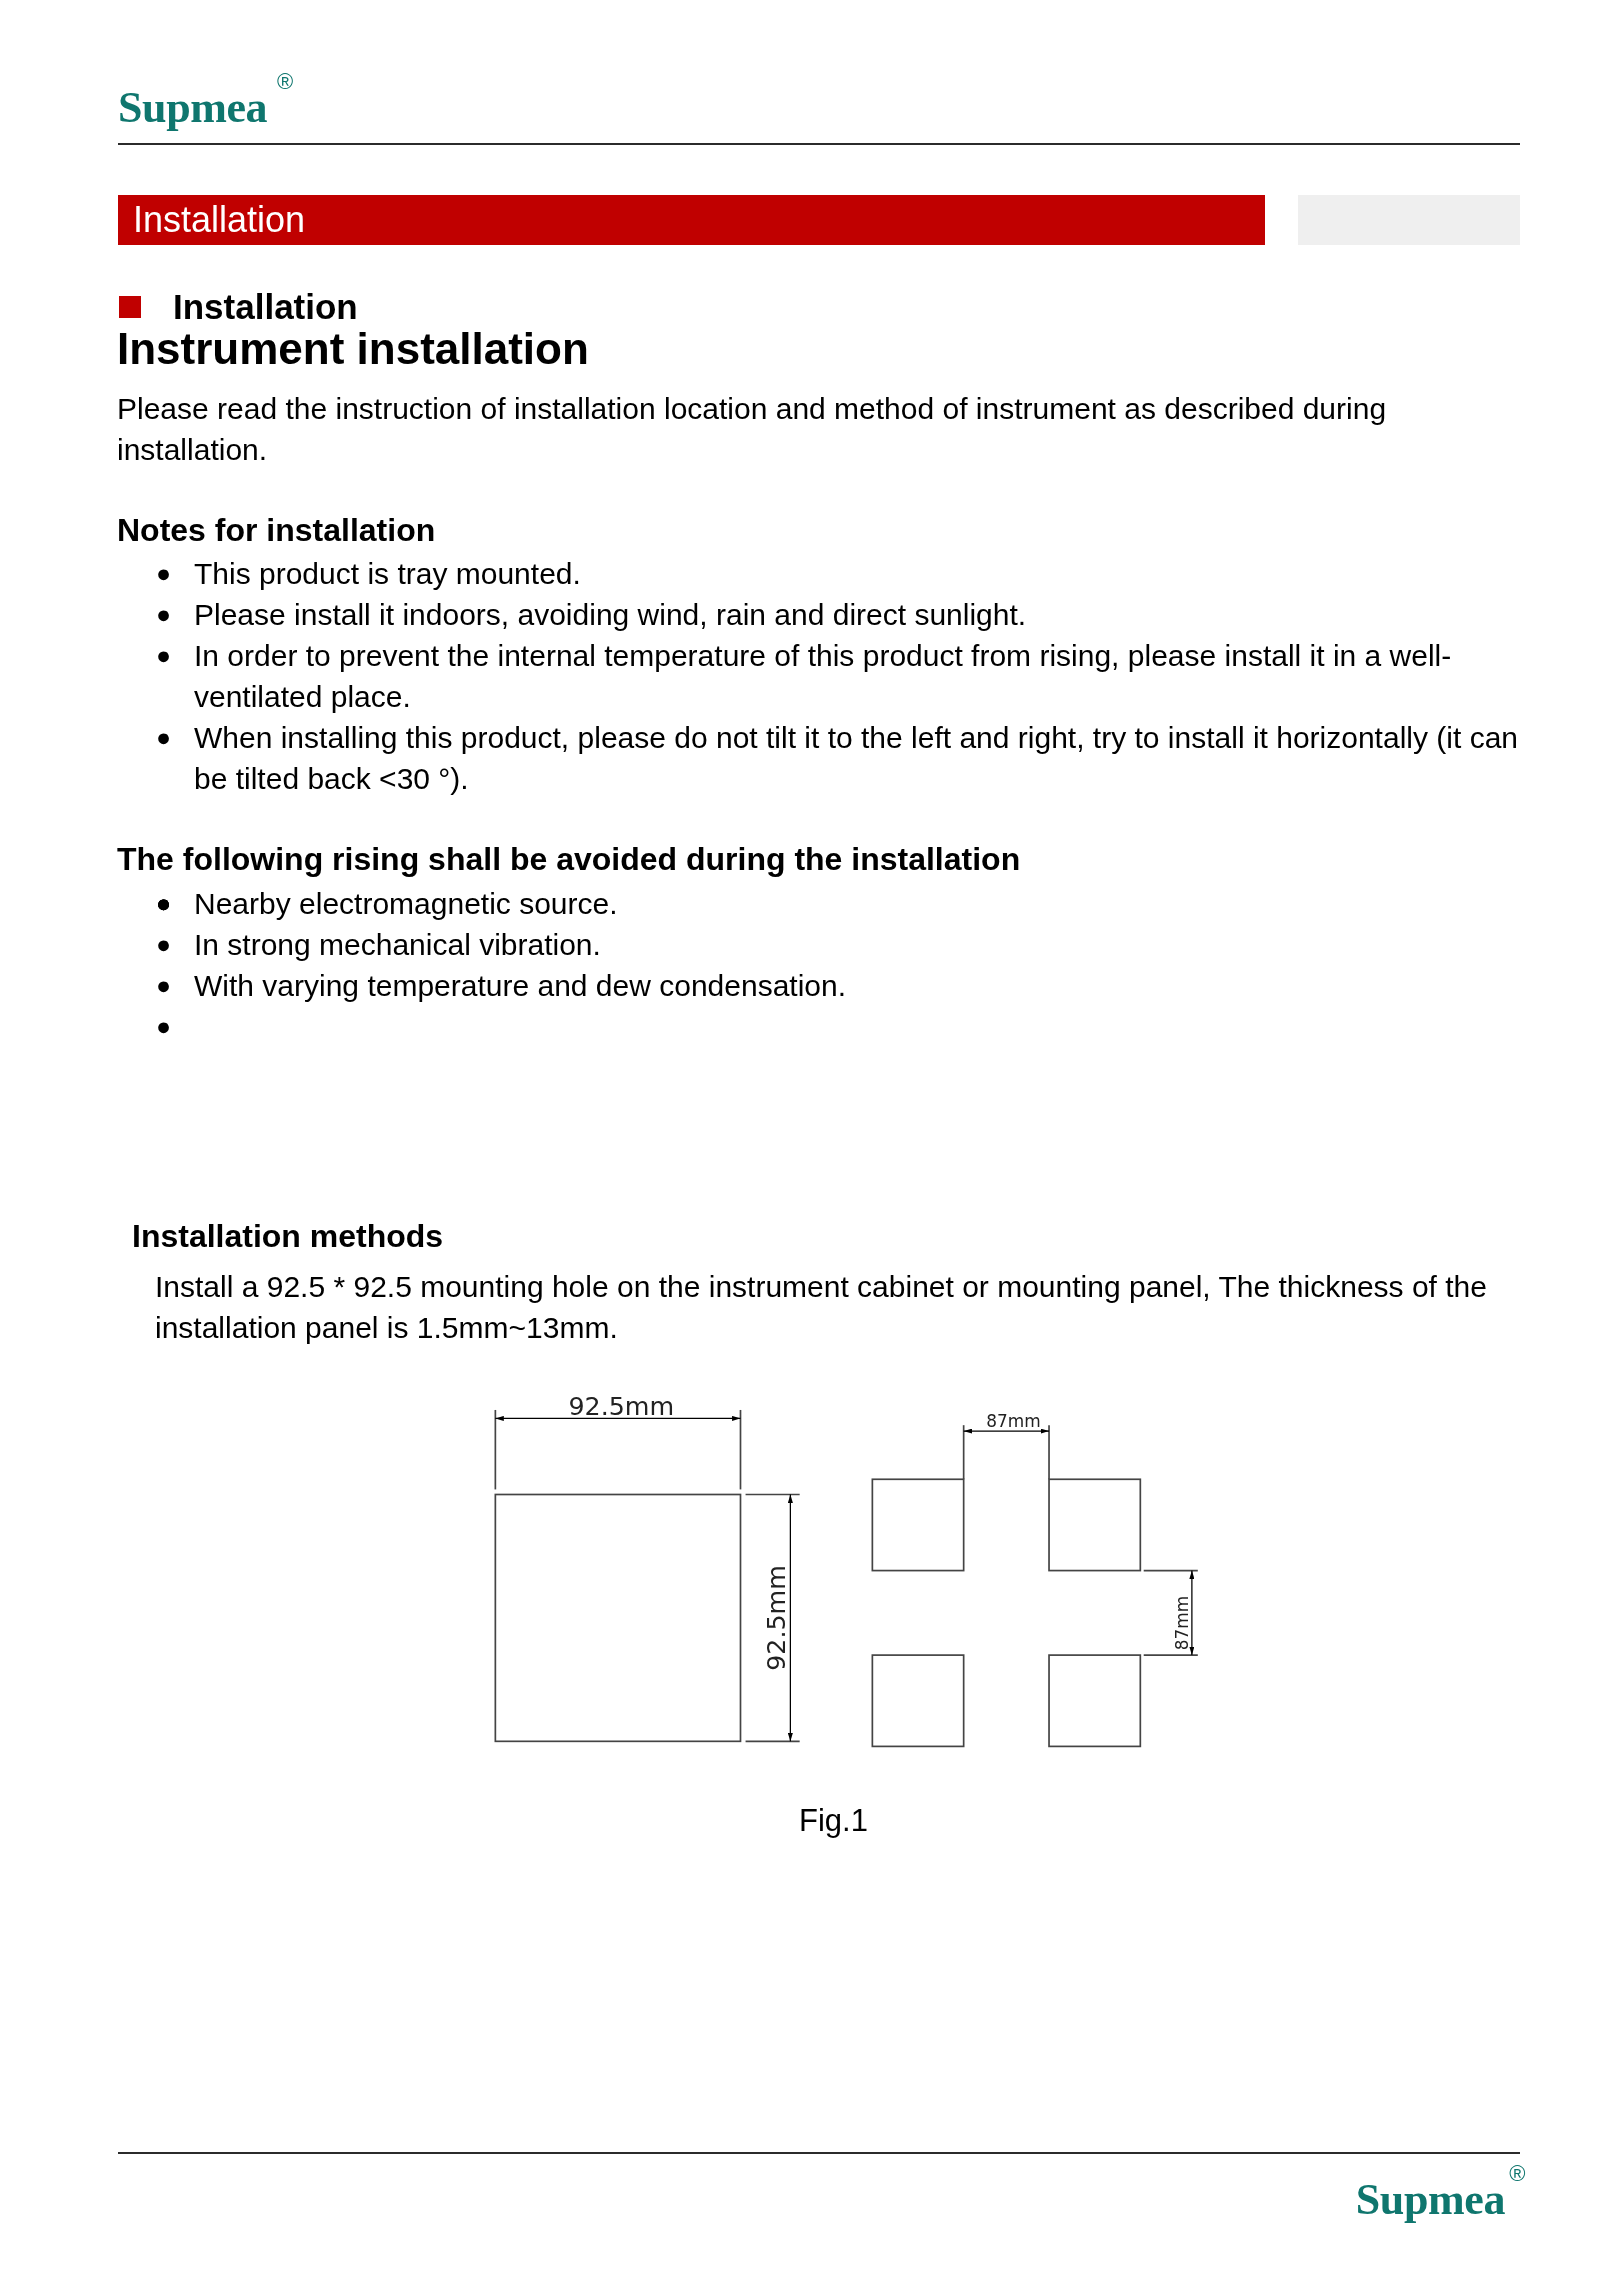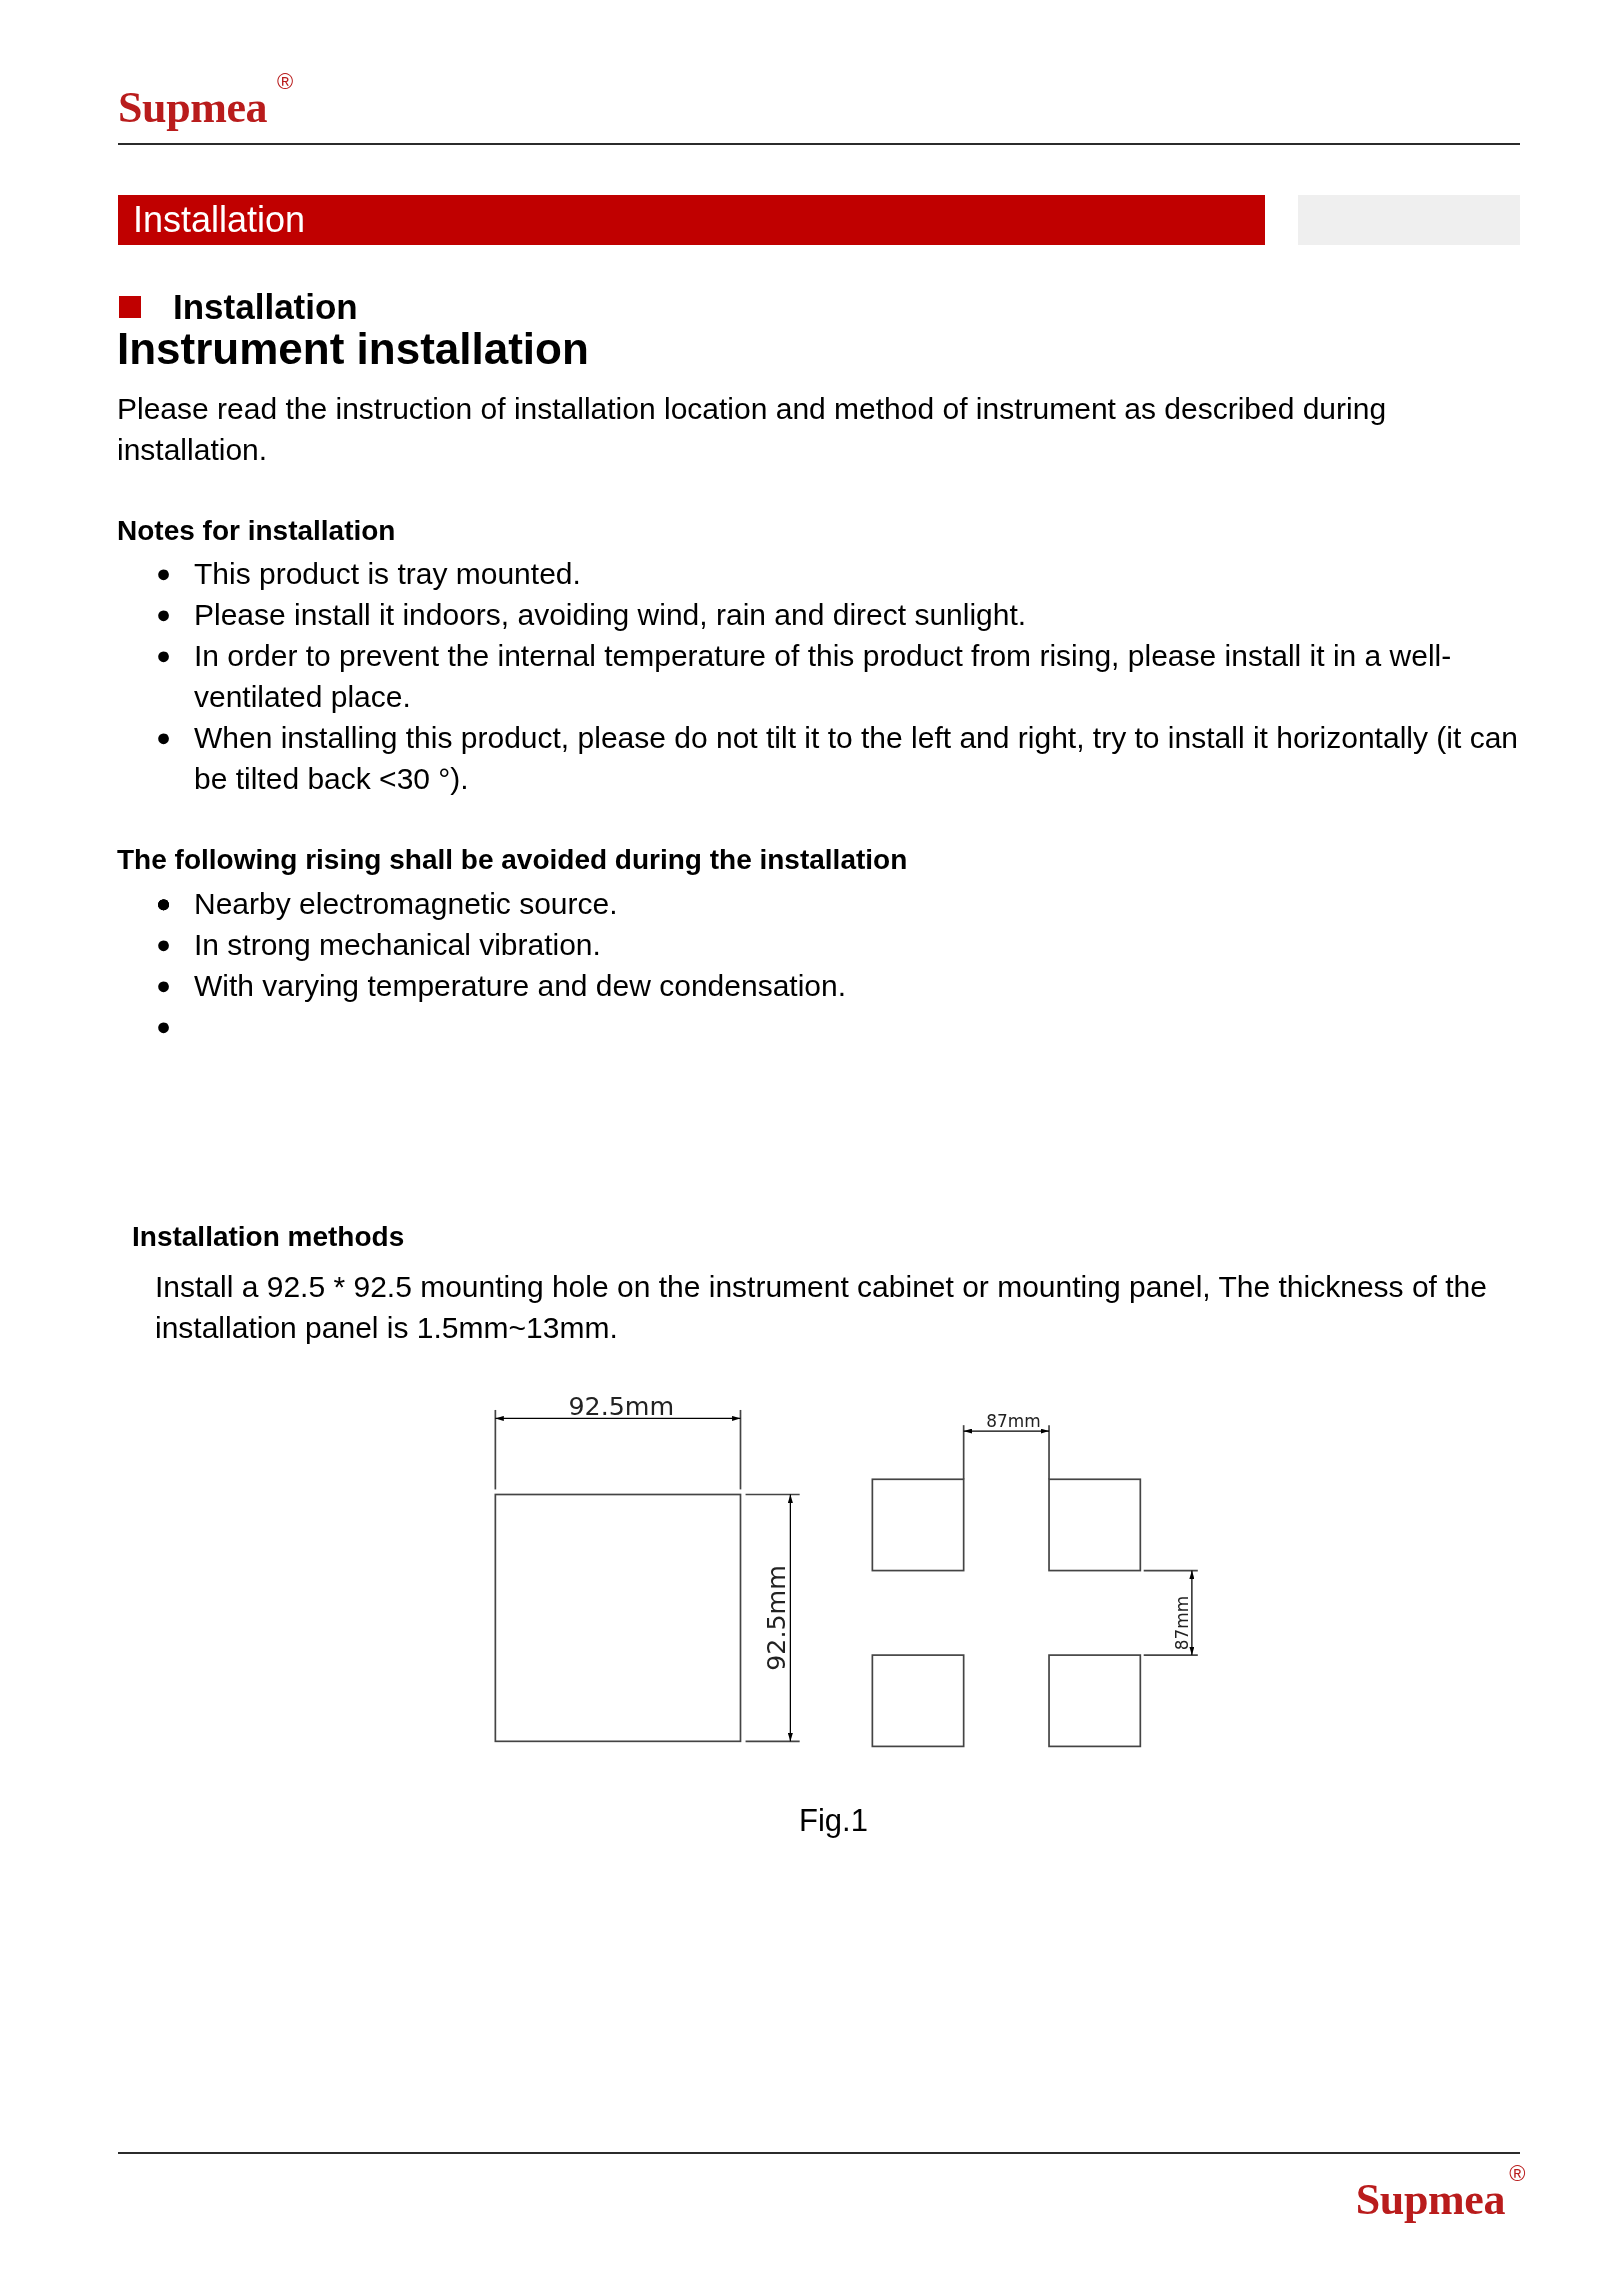--- a/index.html
+++ b/index.html
@@ -1,39 +1,39 @@
 <!DOCTYPE html>
 <html style="font-size:13.5px"><head>
 <meta charset="utf-8">
 <style>
   html, body { margin: 0; padding: 0; background: #ffffff; }
   body { width: 1623px; height: 2295px; position: relative; overflow: hidden;
          font-family: "Liberation Sans", "DejaVu Sans", sans-serif; color: #000; }
 
   
   .logo { position: absolute; font-family: "Liberation Serif", "DejaVu Serif", serif;
-          font-weight: bold; color: #b91c1c; letter-spacing: -0.4px; white-space: nowrap; }
+          font-weight: bold; color: #0f766e; letter-spacing: -0.4px; white-space: nowrap; }
   .logo .reg { position: absolute; font-family: "Liberation Sans", sans-serif; font-weight: normal; }
   .header-logo { left: 118px; top: 81px; font-size: 44px; line-height: 54px; }
   .header-logo .reg { left: 159px; top: -12px; font-size: 22px; line-height: 25px; }
   .rule { position: absolute; left: 118px; width: 1402px; height: 1.7px; background: #2b2b2b; }
 
   .section-bar { position: absolute; left: 118px; top: 195px; width: 1147px; height: 50px;
                  background: #c00000; color: #fff; font-size: 36px; line-height: 50px;
                  padding-left: 15px; box-sizing: border-box; }
   .section-side { position: absolute; left: 1298px; top: 195px; width: 222px; height: 50px;
                   background: #efefef; }
 
   
   .h-marker { position: absolute; left: 119px; top: 296px; width: 22px; height: 22px; background: #c00000; }
   .h2 { position: absolute; left: 173px; top: 286px; font-size: 35px; font-weight: bold; line-height: 42px; white-space: nowrap; }
   .h1 { position: absolute; left: 117px; top: 323px; font-size: 44px; font-weight: bold; line-height: 52px; white-space: nowrap; }
 
   .para { position: absolute; font-size: 30px; line-height: 41px; }
-  .sub { position: absolute; font-size: 28px; font-weight: bold; line-height: 37px; white-space: nowrap; }
+  .sub { position: absolute; font-size: 32px; font-weight: bold; line-height: 37px; white-space: nowrap; }
 
   ul.blist { position: absolute; margin: 0; padding: 0; list-style: none; font-size: 30px; line-height: 41px; }
   ul.blist li { position: relative; padding-left: 39px; }
   ul.blist li .bullet { position: absolute; left: 0; top: 0; width: 17px; text-align: center; font-size: 25px; }
 
   
   .fig { position: absolute; left: 0; top: 0; width: 1623px; height: 2295px; pointer-events: none; }
   .fig-caption { position: absolute; left: 799px; top: 1804px; font-size: 31px; line-height: 34px; white-space: nowrap; }
 
   .footer-logo { right: 118px; top: 2173px; font-size: 44px; line-height: 54px; }

